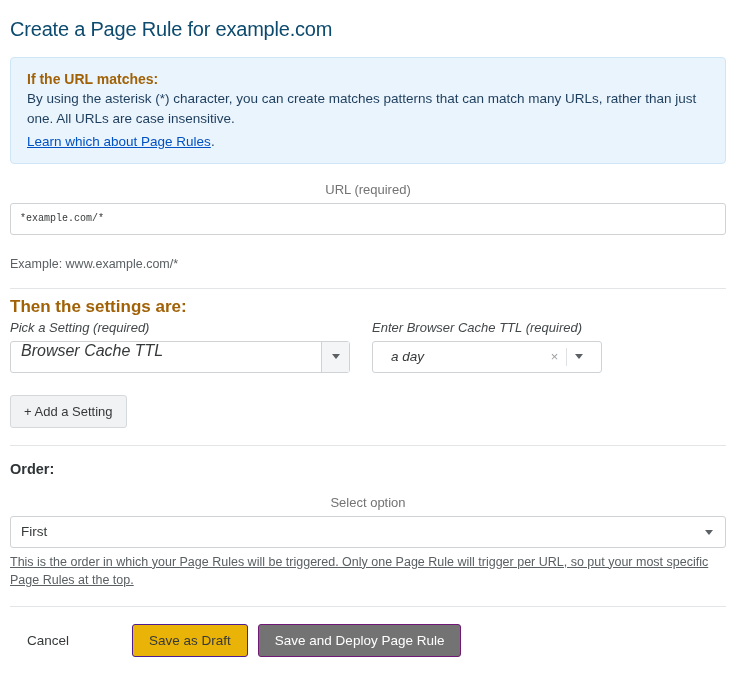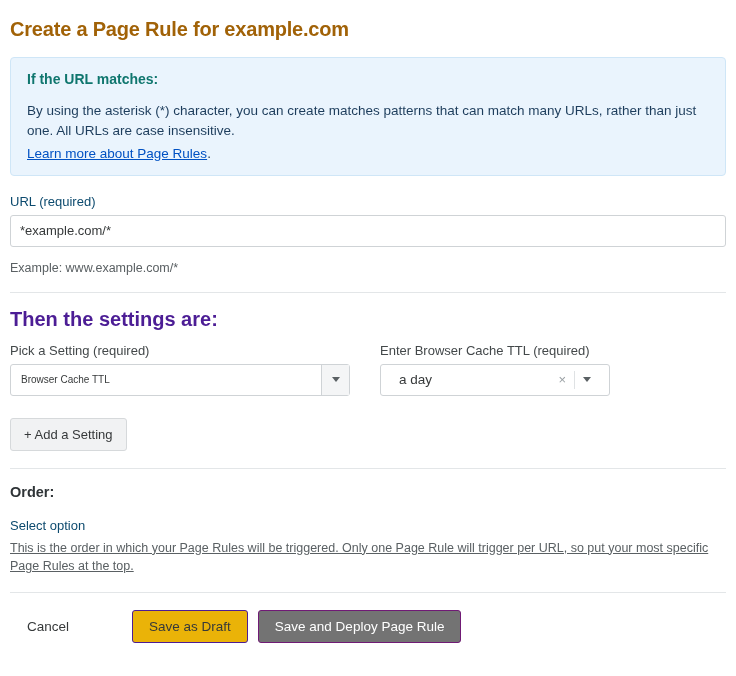--- a/index.html
+++ b/index.html
@@ -13,116 +13,118 @@
     color: #36393a;
   }
   .page {
     width: 736px;
     height: 676px;
     position: relative;
     padding: 0 10px;
   }
   .page-title {
     font-size: 20px;
-    font-weight: bold;
-    color: #a16207;
+    font-weight: normal;
+    color: #0c4a6e;
     margin: 10px 0 0 0;
     padding-top: 8px;
     letter-spacing: -0.2px;
   }
 
   
   .callout {
     margin-top: 16px;
     background: #eaf4fd;
     border: 1px solid #cfe6f7;
     border-radius: 4px;
     padding: 13px 16px 14px 16px;
     color: #1d3d5c;
   }
   .callout-title {
     font-weight: bold;
     font-size: 14px;
-    color: #0f766e;
-    margin-bottom: 14px;
+    color: #a16207;
+    margin-bottom: 2px;
   }
   .callout-text {
     font-size: 13.5px;
     line-height: 1.5;
     color: #1d3d5c;
   }
   .callout-link-row { margin-top: 4px; font-size: 13.5px; }
   .callout-link {
     color: #0051c3;
     text-decoration: underline;
     cursor: pointer;
   }
   .callout-period { color: #1d3d5c; }
 
   
   .field-label {
     font-size: 13px;
-    color: #0c4a6e;
+    color: #737373;
     margin: 18px 0 6px 0;
+    text-align: center;
   }
   .text-input {
     width: 100%;
     height: 32px;
     border: 1px solid #cfd3d6;
     border-radius: 3px;
     padding: 0 9px;
-    font-size: 13px;
+    font-size: 10px;
     color: #36393a;
     background: #fff;
     outline: none;
-    font-family: Liberation Sans, sans-serif;
+    font-family: Liberation Mono, monospace;
   }
   .hint {
     font-size: 12.5px;
     color: #5a6063;
-    margin-top: 14px;
+    margin-top: 22px;
   }
 
   .divider {
     border: none;
     border-top: 1px solid #e3e6e8;
     margin: 17px 0 0 0;
   }
 
   .section-title {
-    font-size: 20px;
+    font-size: 17px;
     font-weight: bold;
-    color: #4c1d95;
-    margin: 15px 0 0 0;
+    color: #a16207;
+    margin: 8px 0 0 0;
   }
 
   .row {
     display: flex;
-    gap: 30px;
-    margin-top: 12px;
+    gap: 22px;
+    margin-top: 3px;
+    font-style: italic;
   }
   .col-setting { width: 340px; }
   .col-value { width: 230px; }
 
   .sub-label {
     font-size: 13px;
     color: #43484a;
     margin-bottom: 6px;
   }
 
   
   .select-box {
     position: relative;
     height: 32px;
     border: 1px solid #cfd3d6;
     border-radius: 3px;
     background: #fff;
     display: flex;
-    align-items: center;
-    font-size: 10px;
+    align-items: flex-start;
+    font-size: 16px;
     color: #36393a;
     padding: 0 10px;
     cursor: pointer;
   }
   .select-box .value { flex: 1; }
   .caret-btn {
     position: absolute;
     right: 0;
     top: 0;
     height: 30px;
@@ -250,21 +252,21 @@
 </head>
 <body>
 
 <div class="page">
 
   <h1 class="page-title">Create a Page Rule for example.com</h1>
 
   <div class="callout">
     <div class="callout-title">If the URL matches:</div>
     <div class="callout-text">By using the asterisk (*) character, you can create matches patterns that can match many URLs, rather than just one. All URLs are case insensitive.</div>
-    <div class="callout-link-row"><span class="callout-link">Learn more about Page Rules</span><span class="callout-period">.</span></div>
+    <div class="callout-link-row"><span class="callout-link">Learn which about Page Rules</span><span class="callout-period">.</span></div>
   </div>
 
   <div class="field-label">URL (required)</div>
   <input class="text-input" type="text" value="*example.com/*" style="">
   <div class="hint">Example: www.example.com/*</div>
 
   <hr class="divider">
 
   <div class="section-title">Then the settings are:</div>
 
@@ -289,20 +291,24 @@
     </div>
   </div>
 
   <div class="add-setting">+ Add a Setting</div>
 
   <hr class="divider">
 
   <div class="order-title">Order:</div>
 
   <div class="field-label">Select option</div>
+  <div class="wide-select">
+    <span class="value">First</span>
+    <span class="caret"></span>
+  </div>
   <div class="order-hint">This is the order in which your Page Rules will be triggered. Only one Page Rule will trigger per URL, so put your most specific Page Rules at the top.</div>
 
   <hr class="divider">
 
   <div class="buttons">
     <div class="btn btn-plain">Cancel</div>
     <div class="btn btn-secondary">Save as Draft</div>
     <div class="btn btn-primary">Save and Deploy Page Rule</div>
   </div>
 

